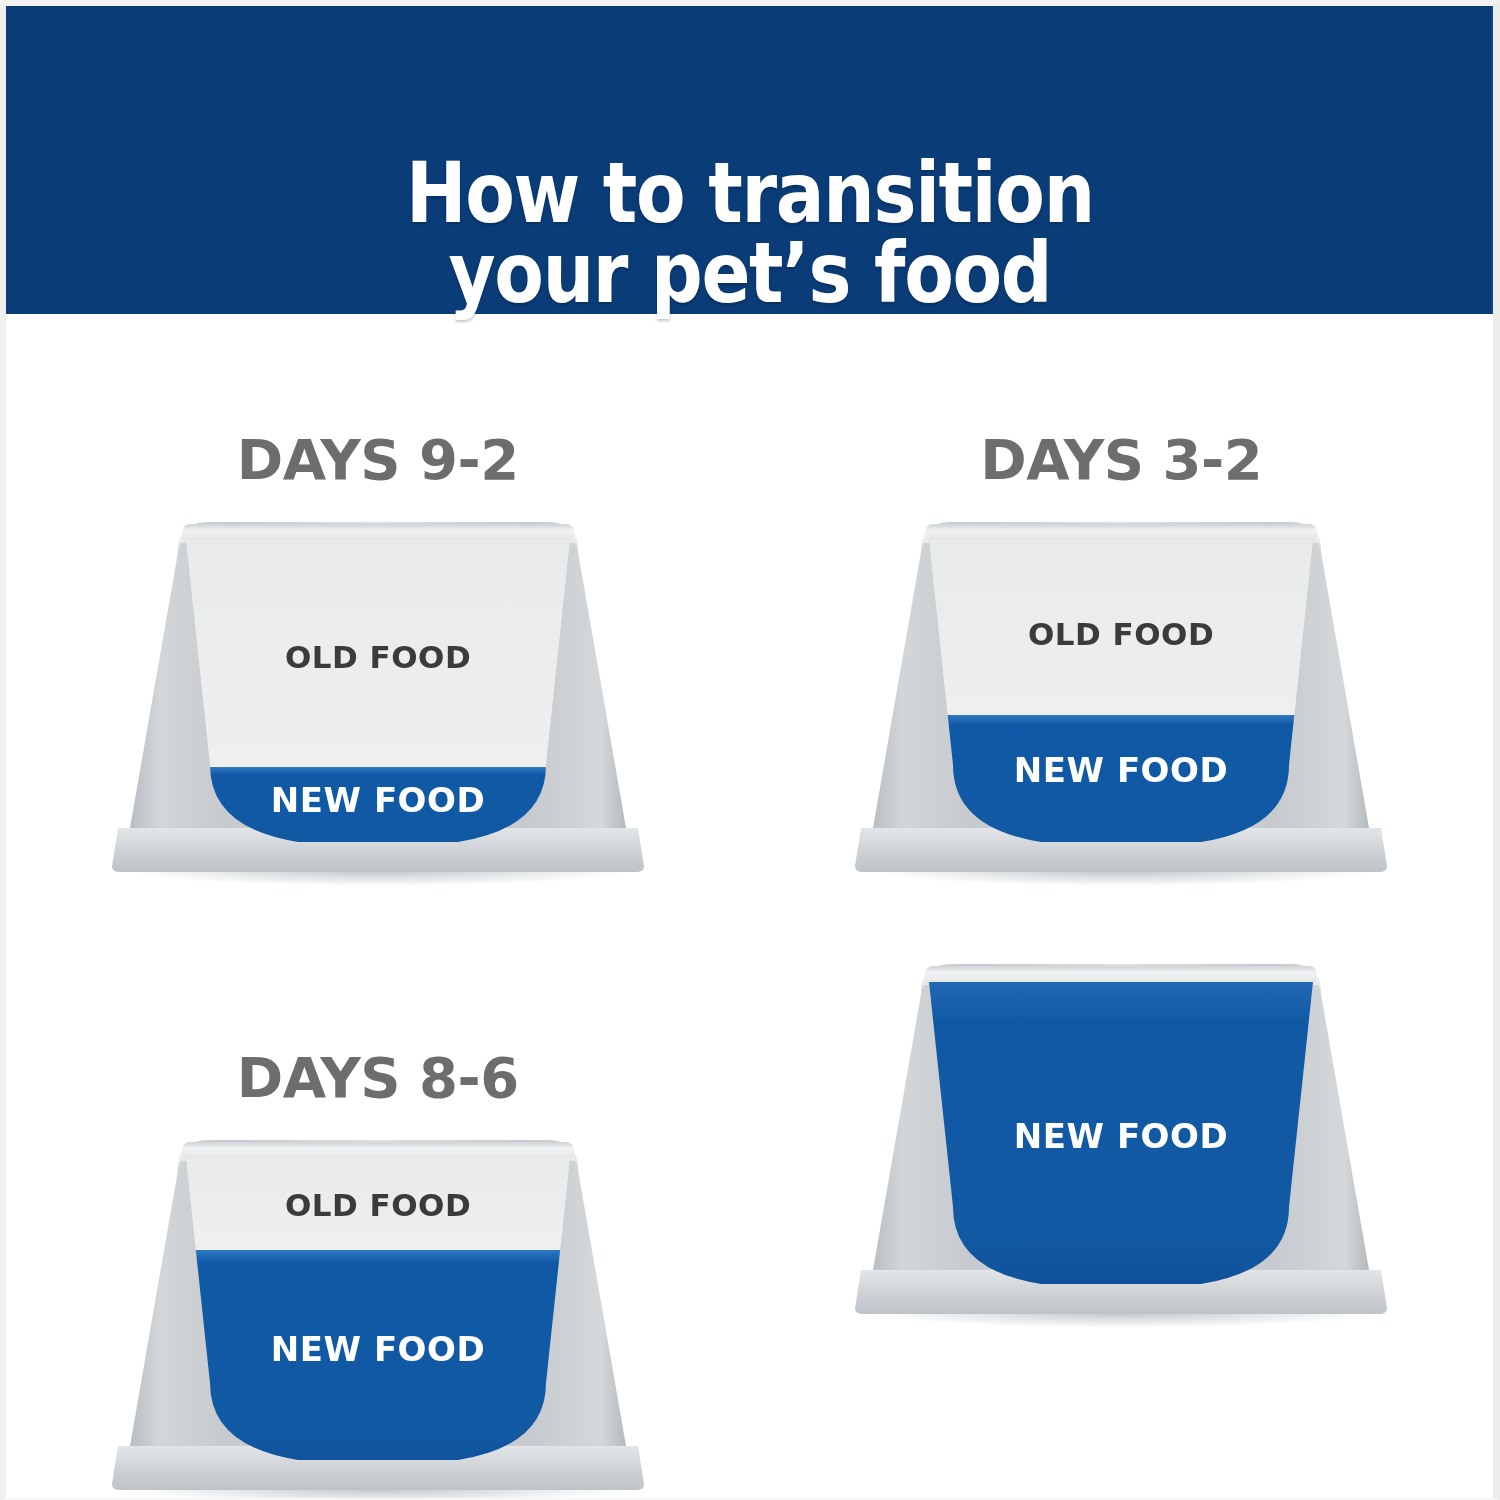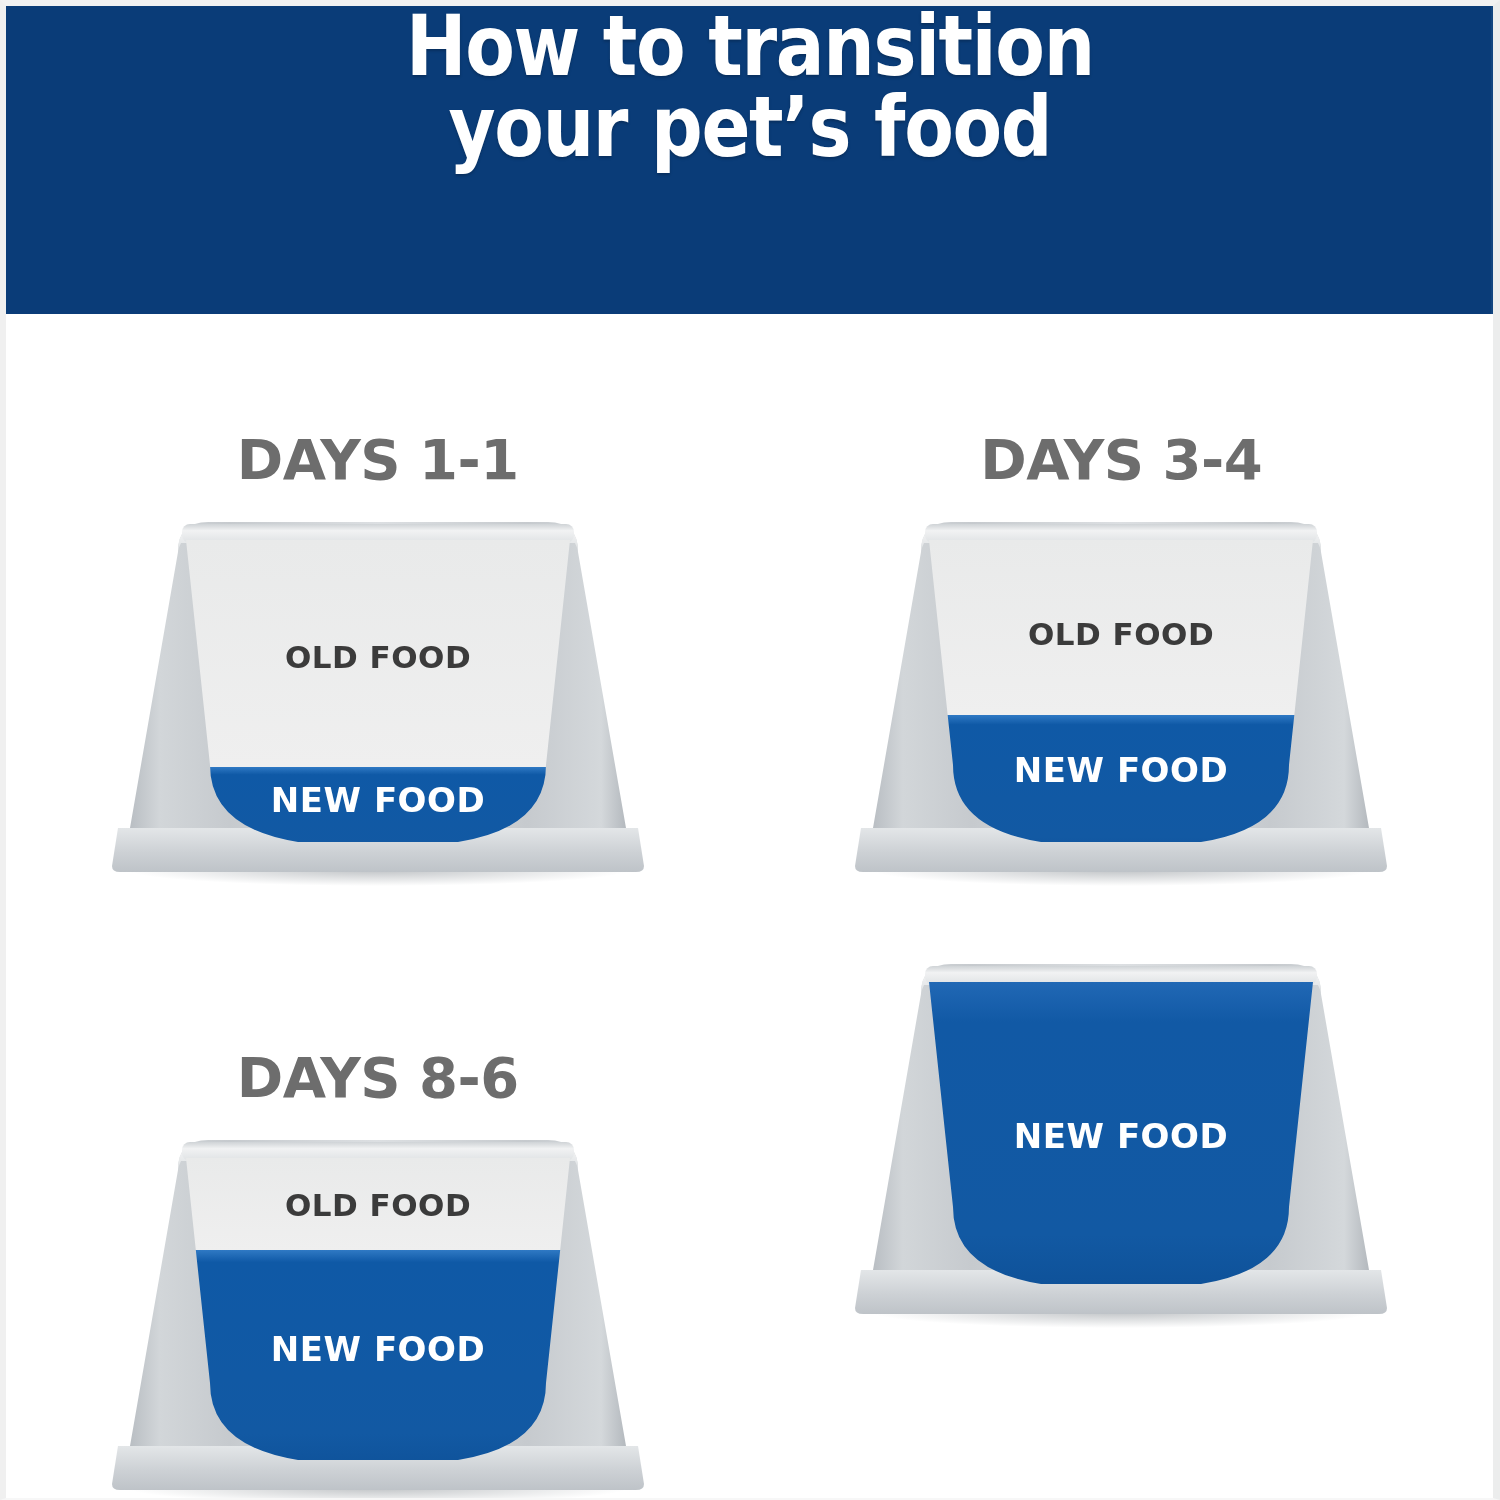--- a/index.html
+++ b/index.html
@@ -26,21 +26,21 @@
 
   
   .header {
     position: absolute;
     left: 0;
     top: 0;
     width: 1487px;
     height: 308px;
     background: #0a3c78;
     display: flex;
-    align-items: flex-start;
+    align-items: flex-end;
     justify-content: center;
     box-shadow: inset -2px 0 0 #13457f;
   }
   .header-title {
     color: #ffffff;
     font-family: "DejaVu Sans", "Liberation Sans", sans-serif;
     font-weight: 700;
     font-size: 84px;
     line-height: 0.96;
     letter-spacing: -1.5px;
@@ -117,21 +117,21 @@
   <div class="header">
     <h1 class="header-title">
       <span class="line">How to transition</span>
       <span class="line">your pet’s food</span>
     </h1>
   </div>
 
   <div class="steps">
 
     <div class="step">
-      <p class="step-label">DAYS 1-1</p>
+      <p class="step-label">DAYS 9-2</p>
       <div class="bowl-wrap">
         <svg class="bowl-svg" viewBox="0 0 600 420" xmlns="http://www.w3.org/2000/svg">
           <defs>
             <linearGradient id="bodyG1" x1="0" y1="0" x2="1" y2="0">
               <stop offset="0" stop-color="#b9bec3"></stop>
                 <stop offset="0.06" stop-color="#d2d6d9"></stop>
               <stop offset="0.2" stop-color="#c6cace"></stop>
                 <stop offset="0.5" stop-color="#dcdfe2"></stop>
               <stop offset="0.8" stop-color="#c6cace"></stop>
                 <stop offset="0.95" stop-color="#d4d8db"></stop>
@@ -174,21 +174,21 @@
             <rect x="100" y="30" width="400" height="227" fill="url(#oldG1)"></rect>
             <rect x="100" y="257" width="400" height="110" fill="url(#newG1)"></rect>
           </g>
           <text class="food-label old-label" x="300" y="158" text-anchor="middle">OLD FOOD</text>
           <text class="food-label new-label" x="300" y="302" text-anchor="middle">NEW FOOD</text>
         </svg>
       </div>
     </div>
 
     <div class="step">
-      <p class="step-label">DAYS 3-4</p>
+      <p class="step-label">DAYS 3-2</p>
       <div class="bowl-wrap">
         <svg class="bowl-svg" viewBox="0 0 600 420" xmlns="http://www.w3.org/2000/svg">
           <defs>
             <linearGradient id="bodyG2" x1="0" y1="0" x2="1" y2="0">
               <stop offset="0" stop-color="#b9bec3"></stop>
                 <stop offset="0.06" stop-color="#d2d6d9"></stop>
               <stop offset="0.2" stop-color="#c6cace"></stop>
                 <stop offset="0.5" stop-color="#dcdfe2"></stop>
               <stop offset="0.8" stop-color="#c6cace"></stop>
                 <stop offset="0.95" stop-color="#d4d8db"></stop>

